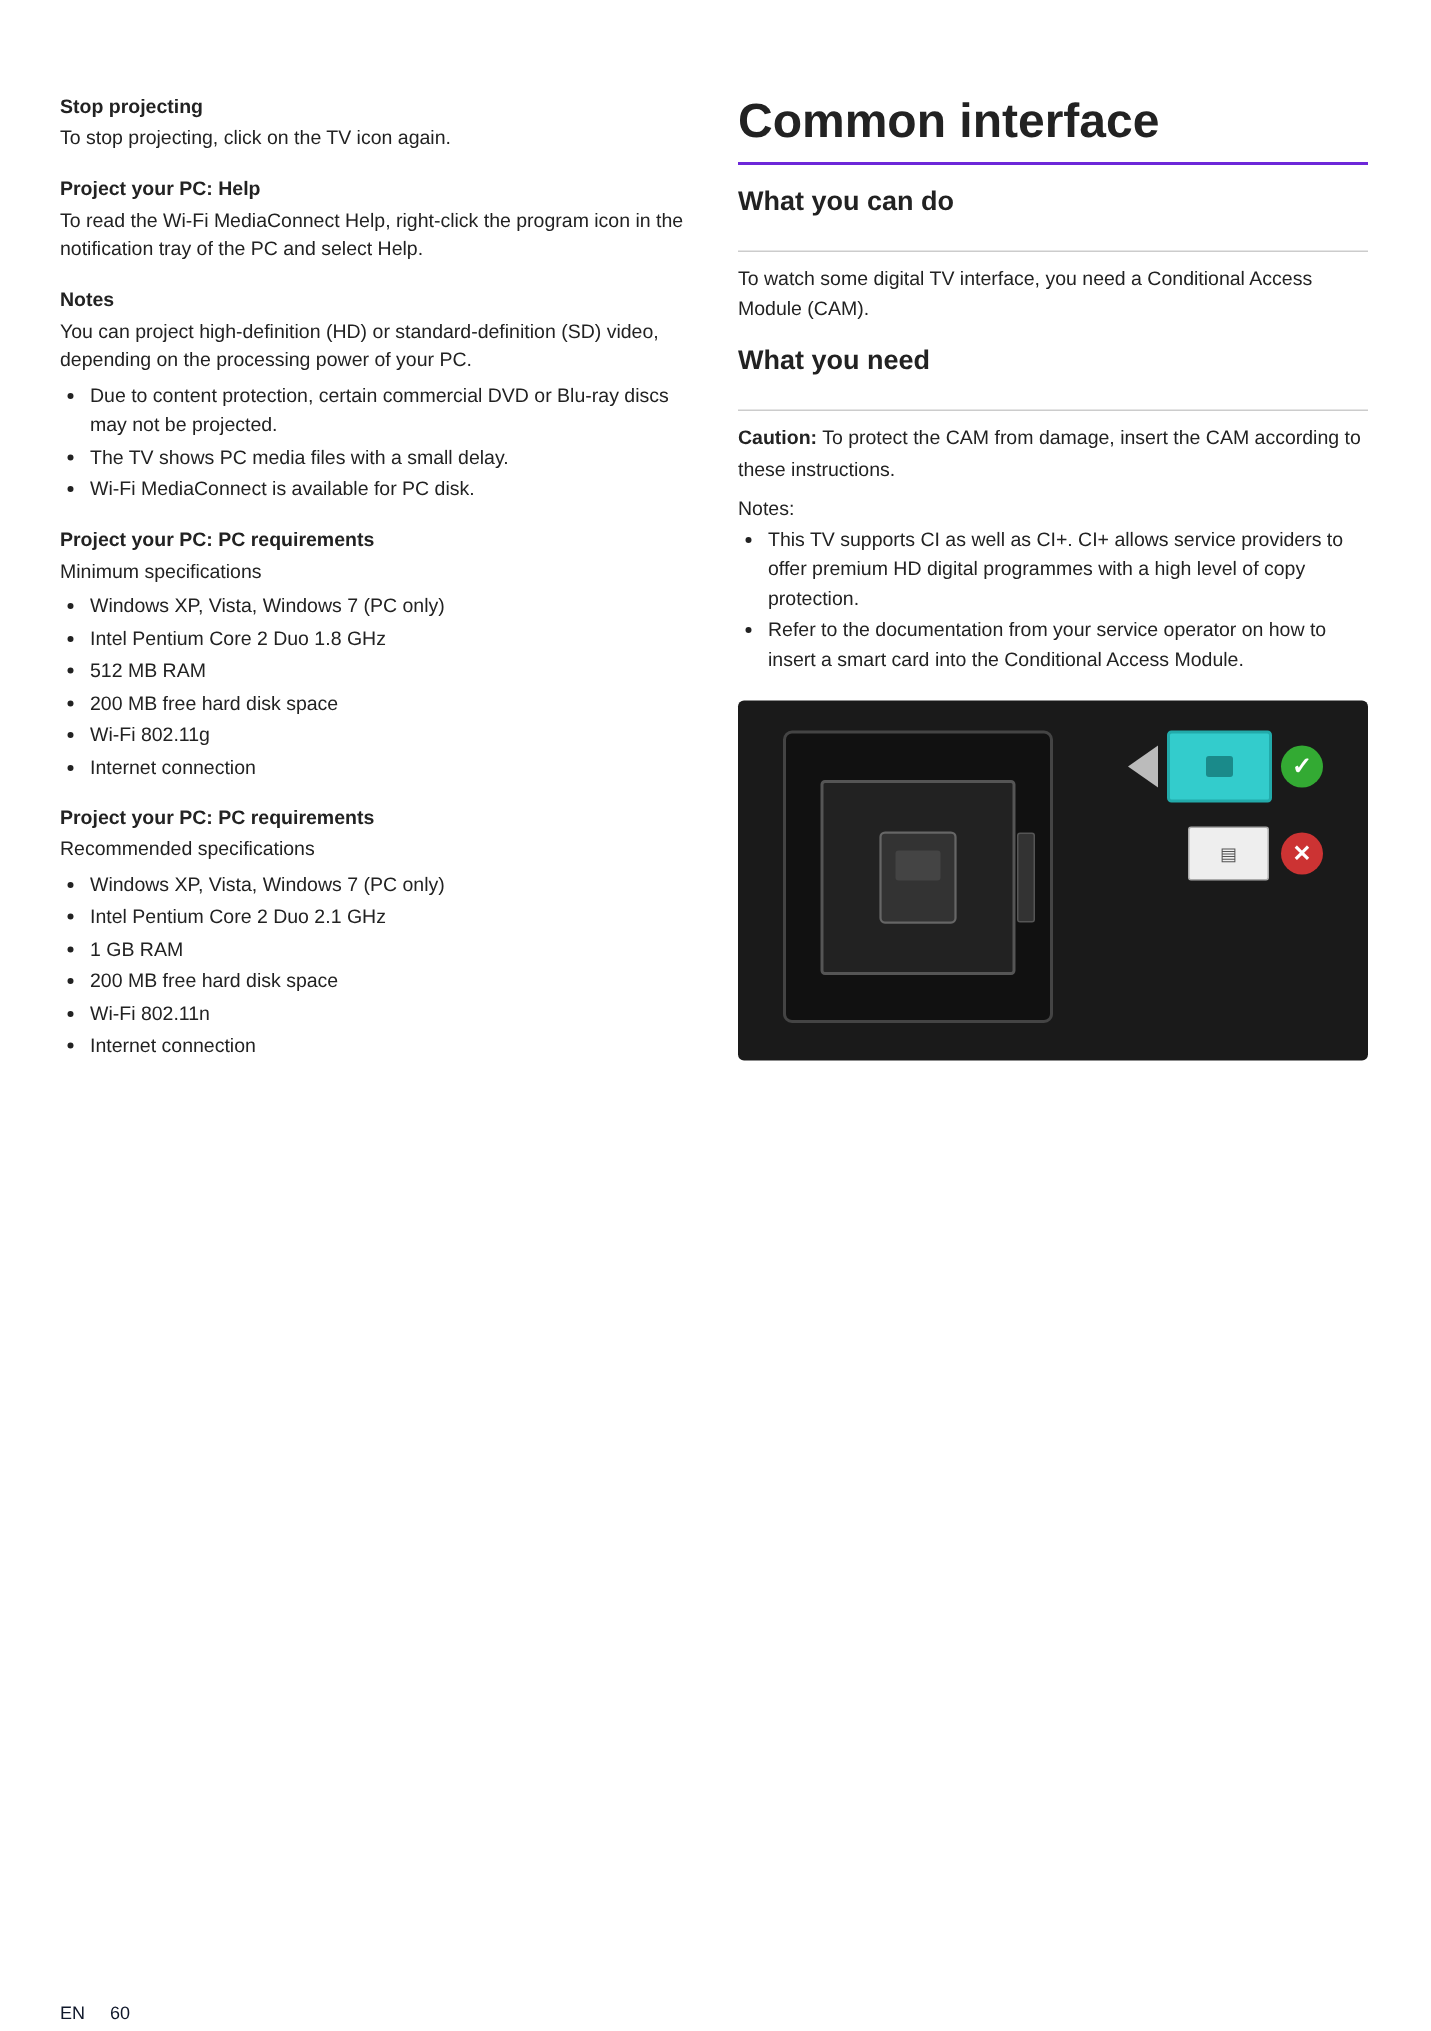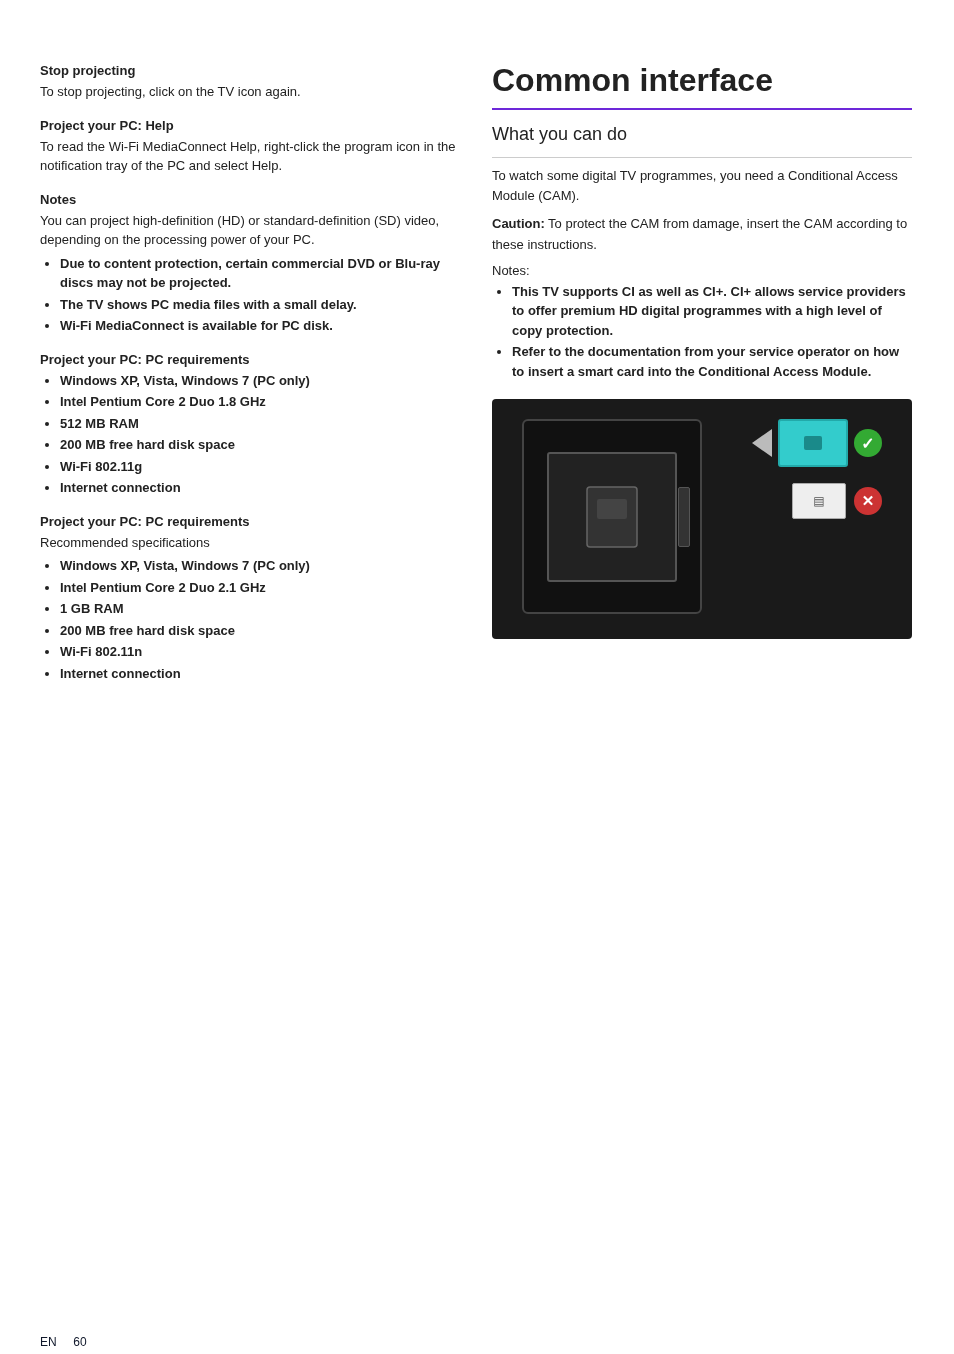--- a/index.html
+++ b/index.html
@@ -41,41 +41,40 @@
     }
     .section-body {
       font-size: 13px;
       line-height: 1.5;
       margin-bottom: 4px;
     }
     ul.bullet-list {
       list-style: disc;
       padding-left: 20px;
       margin-bottom: 6px;
-      font-weight: bold;
     }
     ul.bullet-list li {
       font-size: 13px;
       line-height: 1.5;
       margin-bottom: 2px;
     }
     
     .right-col .main-title {
       font-size: 32px;
       font-weight: bold;
       margin-bottom: 10px;
       padding-bottom: 10px;
       border-bottom: 2px solid #6d28d9;
       line-height: 1.1;
     }
     .right-col .sub-title {
       font-size: 18px;
-      font-weight: normal;
+      font-weight: bold;
       margin-bottom: 8px;
-      padding-bottom: 12px;
+      padding-bottom: 22px;
       border-bottom: 1.5px solid #ccc;
       margin-top: 14px;
     }
     .right-col .sub-title:first-of-type {
       margin-top: 14px;
     }
     .right-col .section-body {
       font-size: 13px;
       line-height: 1.55;
       margin-bottom: 8px;
@@ -243,20 +242,21 @@
 
     <div class="section-heading">Notes</div>
     <div class="section-body">You can project high-definition (HD) or standard-definition (SD) video, depending on the processing power of your PC.</div>
     <ul class="bullet-list">
       <li>Due to content protection, certain commercial DVD or Blu-ray discs may not be projected.</li>
       <li>The TV shows PC media files with a small delay.</li>
       <li>Wi-Fi MediaConnect is available for PC disk.</li>
     </ul>
 
     <div class="section-heading">Project your PC: PC requirements</div>
+    <div class="section-body">Minimum specifications</div>
     <ul class="bullet-list">
       <li>Windows XP, Vista, Windows 7 (PC only)</li>
       <li>Intel Pentium Core 2 Duo 1.8 GHz</li>
       <li>512 MB RAM</li>
       <li>200 MB free hard disk space</li>
       <li>Wi-Fi 802.11g</li>
       <li>Internet connection</li>
     </ul>
 
     <div class="section-heading">Project your PC: PC requirements</div>
@@ -268,22 +268,23 @@
       <li>200 MB free hard disk space</li>
       <li>Wi-Fi 802.11n</li>
       <li>Internet connection</li>
     </ul>
   </div>
 
   <div class="right-col">
     <div class="main-title">Common interface</div>
 
     <div class="sub-title">What you can do</div>
-    <div class="section-body">To watch some digital TV programmes, you need a Conditional Access Module (CAM).</div>
-
+    <div class="section-body">To watch some digital TV interface, you need a Conditional Access Module (CAM).</div>
+
+    <div class="sub-title">What you need</div>
     <div class="section-body caution-text">
       <strong>Caution:</strong><span> To protect the CAM from damage, insert the CAM according to these instructions.</span>
     </div>
 
     <div class="notes-heading">Notes:</div>
     <ul class="bullet-list">
       <li>This TV supports CI as well as CI+. CI+ allows service providers to offer premium HD digital programmes with a high level of copy protection.</li>
       <li>Refer to the documentation from your service operator on how to insert a smart card into the Conditional Access Module.</li>
     </ul>
 

